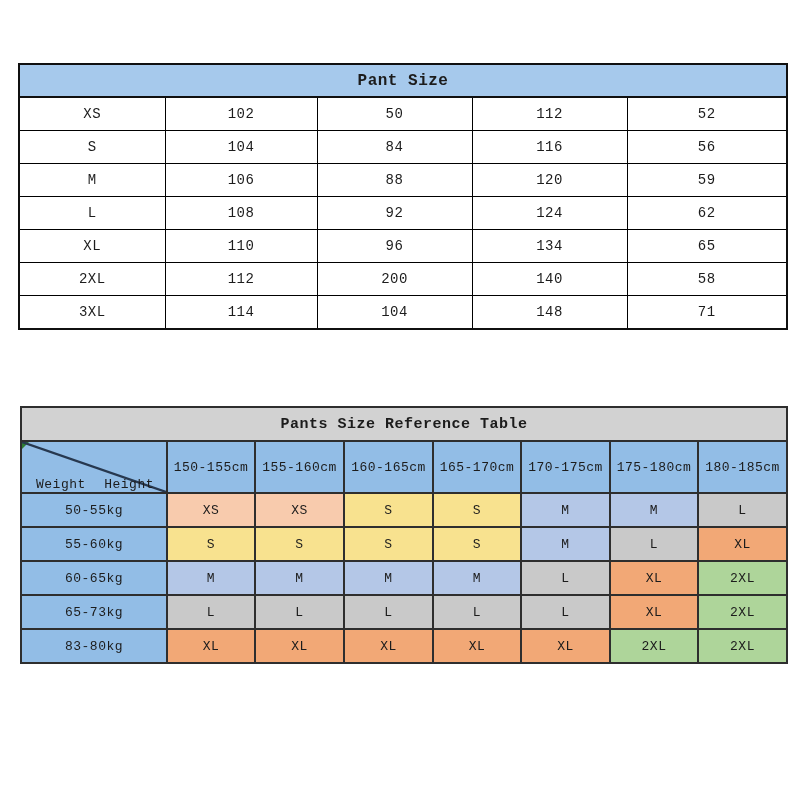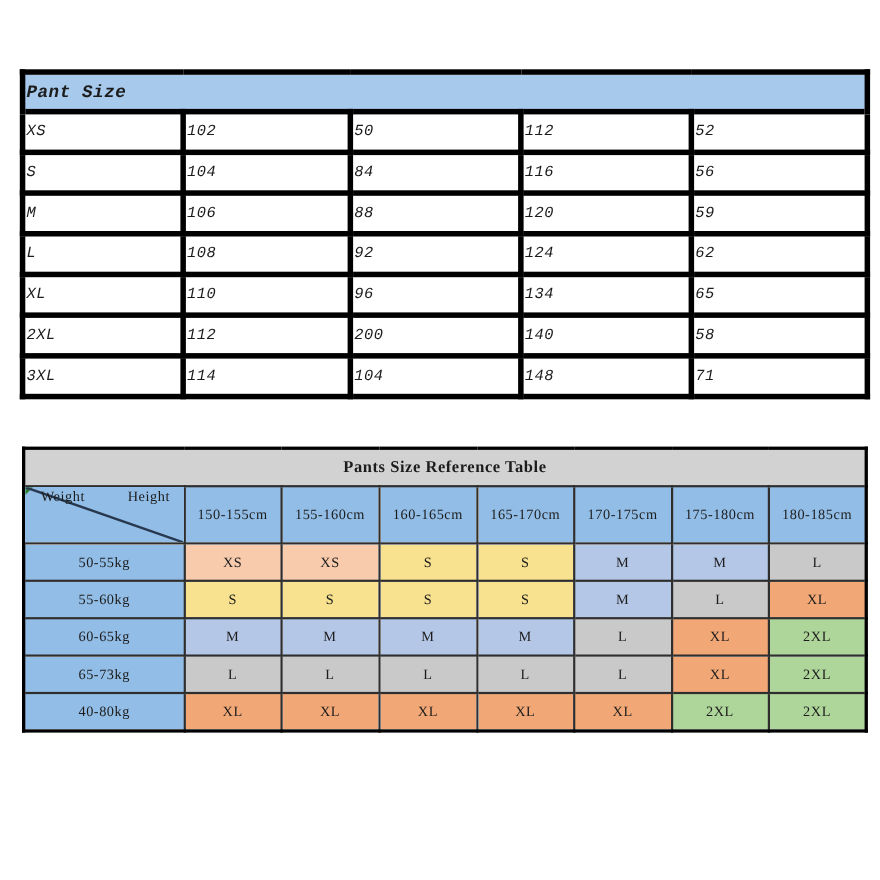--- a/index.html
+++ b/index.html
@@ -25,51 +25,49 @@
   table.pant-size {
     position: absolute;
     left: 18px;
     top: 63px;
     width: 768px;
     border-collapse: collapse;
     border: 2px solid #101010;
     table-layout: fixed;
   }
   table.pant-size td {
-    border: 5px solid #000000;
-    text-align: left;
+    border: 1px solid #000000;
+    text-align: center;
     vertical-align: middle;
     height: 30px;
     font-size: 14px;
     letter-spacing: 0.5px;
     overflow: hidden;
     white-space: nowrap;
-    font-style: italic;
   }
   table.pant-size tr.title-row td {
     background: var(--t1-header-bg, #a6c9ec);
     font-weight: bold;
     font-size: 16px;
     height: 29px;
     border-bottom: 2px solid #101010;
   }
   table.pant-size tr.col-header-row td {
     font-size: 14px;
   }
 
   
   table.ref-table {
     position: absolute;
     left: 20px;
     top: 406px;
     width: 766px;
     border-collapse: collapse;
-    border: 3px solid #000000;
+    border: 1px solid #000000;
     table-layout: fixed;
-    font-family: Liberation Serif, serif;
   }
   table.ref-table td {
     border: 2px solid #2e2e2e;
     text-align: center;
     vertical-align: middle;
     height: 30px;
     font-size: 13px;
     letter-spacing: 0.5px;
     overflow: hidden;
     white-space: nowrap;
@@ -90,21 +88,21 @@
   }
   
   td.corner-cell {
     position: relative;
     padding: 0;
   }
   .corner-cell .corner-inner {
     position: absolute;
     inset: 0;
     display: flex;
-    align-items: flex-start;
+    align-items: flex-end;
     justify-content: space-between;
     padding: 0 12px 0 14px;
     border-radius: 25px;
   }
   .corner-cell svg.diag {
     position: absolute;
     inset: 0;
     width: 100%;
     height: 100%;
   }
@@ -262,21 +260,21 @@
           <td class="weight-cell">65-73kg</td>
           <td style="background: rgb(201, 201, 201);">L</td>
           <td style="background: rgb(201, 201, 201);">L</td>
           <td style="background: rgb(201, 201, 201);">L</td>
           <td style="background: rgb(201, 201, 201);">L</td>
           <td style="background: rgb(201, 201, 201);">L</td>
           <td style="background: rgb(242, 168, 118);">XL</td>
           <td style="background: rgb(174, 213, 154);">2XL</td>
         </tr>
         <tr>
-          <td class="weight-cell">40-80kg</td>
+          <td class="weight-cell">83-80kg</td>
           <td style="background: rgb(242, 168, 118);">XL</td>
           <td style="background: rgb(242, 168, 118);">XL</td>
           <td style="background: rgb(242, 168, 118);">XL</td>
           <td style="background: rgb(242, 168, 118);">XL</td>
           <td style="background: rgb(242, 168, 118);">XL</td>
           <td style="background: rgb(174, 213, 154);">2XL</td>
           <td style="background: rgb(174, 213, 154);">2XL</td>
         </tr>
       </tbody>
   </table>

